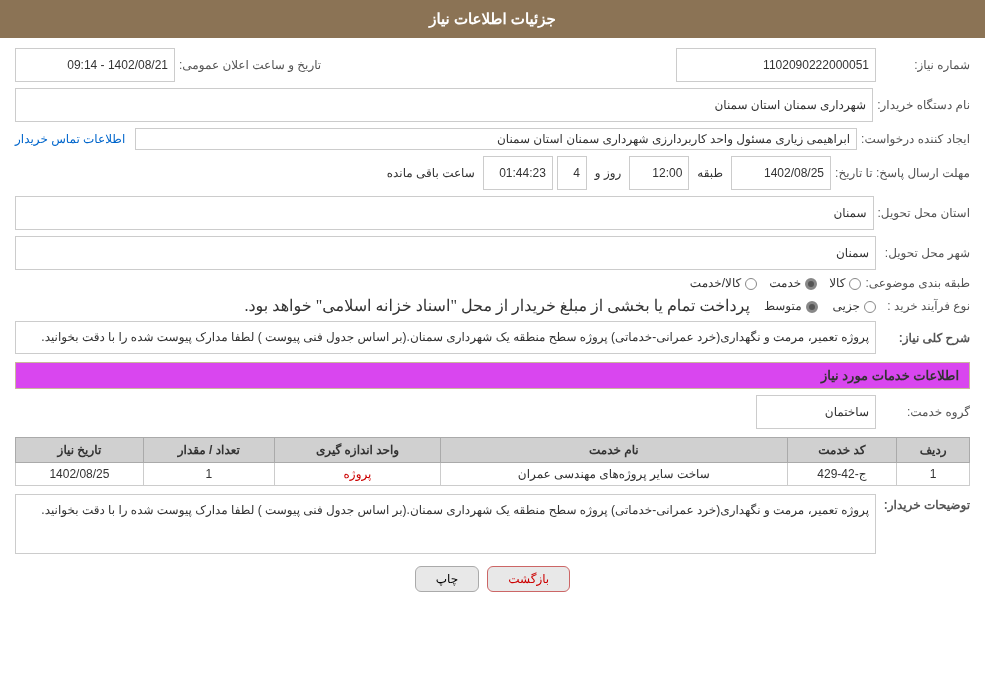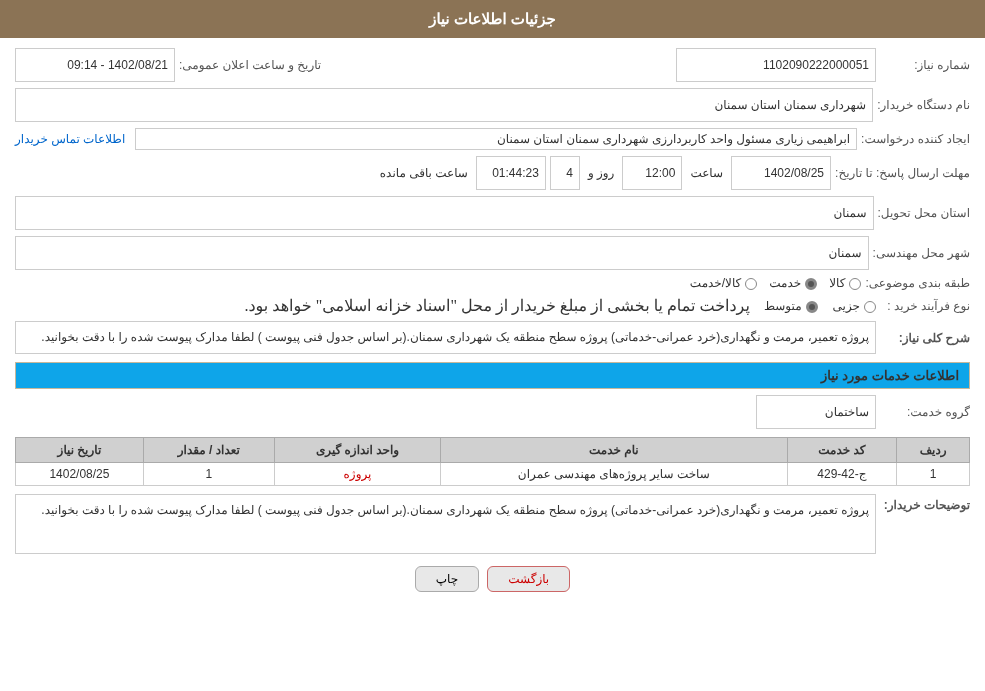--- a/index.html
+++ b/index.html
@@ -48,21 +48,21 @@
     }
     .field-box-wide {
       flex: 1;
     }
     .contact-link {
       color: #0066cc;
       text-decoration: none;
       cursor: pointer;
     }
     .section-header {
-      background: #0ea5e9;
+      background: #d946ef;
       border: 1px solid #c8b89a;
       padding: 5px 10px;
       margin: 8px 0 6px 0;
       font-weight: bold;
       font-size: 13px;
       text-align: right;
     }
     .radio-group {
       display: flex;
       gap: 12px;
@@ -222,21 +222,21 @@
         <span>ابراهیمی زیاری مسئول واحد کاربردارزی شهرداری سمنان استان سمنان</span>
       </div>
       <a class="contact-link" href="#" style="margin-right:6px;">اطلاعات تماس خریدار</a>
     </div>
 
     <div class="deadline-row">
       <span class="label">مهلت ارسال پاسخ: تا تاریخ:</span>
       <div class="inline-field field-box" style="min-width:100px;">
         <span>1402/08/25</span>
       </div>
-      <span style="margin: 0 4px;">ساعت</span>
+      <span style="margin: 0 4px;">طبقه</span>
       <div class="inline-field field-box" style="min-width:60px;">
         <span>12:00</span>
       </div>
       <span style="margin: 0 4px;">روز و</span>
       <div class="inline-field field-box" style="min-width:30px;">
         <span>4</span>
       </div>
       <div class="inline-field field-box" style="min-width:70px;">
         <span>01:44:23</span>
       </div>
@@ -244,21 +244,21 @@
     </div>
 
     <div class="info-row">
       <span class="label">استان محل تحویل:</span>
       <div class="inline-field field-box field-box-wide">
         <span>سمنان</span>
       </div>
     </div>
 
     <div class="info-row">
-      <span class="label">شهر محل مهندسی:</span>
+      <span class="label">شهر محل تحویل:</span>
       <div class="inline-field field-box field-box-wide">
         <span>سمنان</span>
       </div>
     </div>
 
     <div class="info-row">
       <span class="label">طبقه بندی موضوعی:</span>
       <div class="radio-group">
         <div class="radio-item">
           <span class="radio-dot"></span>

